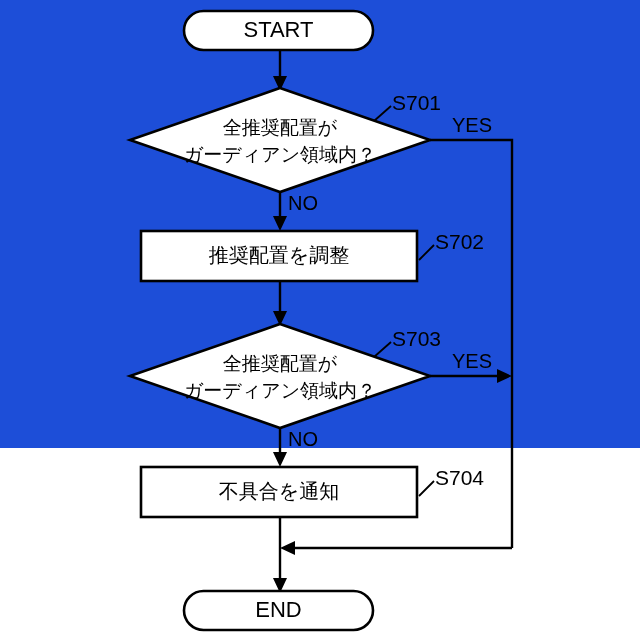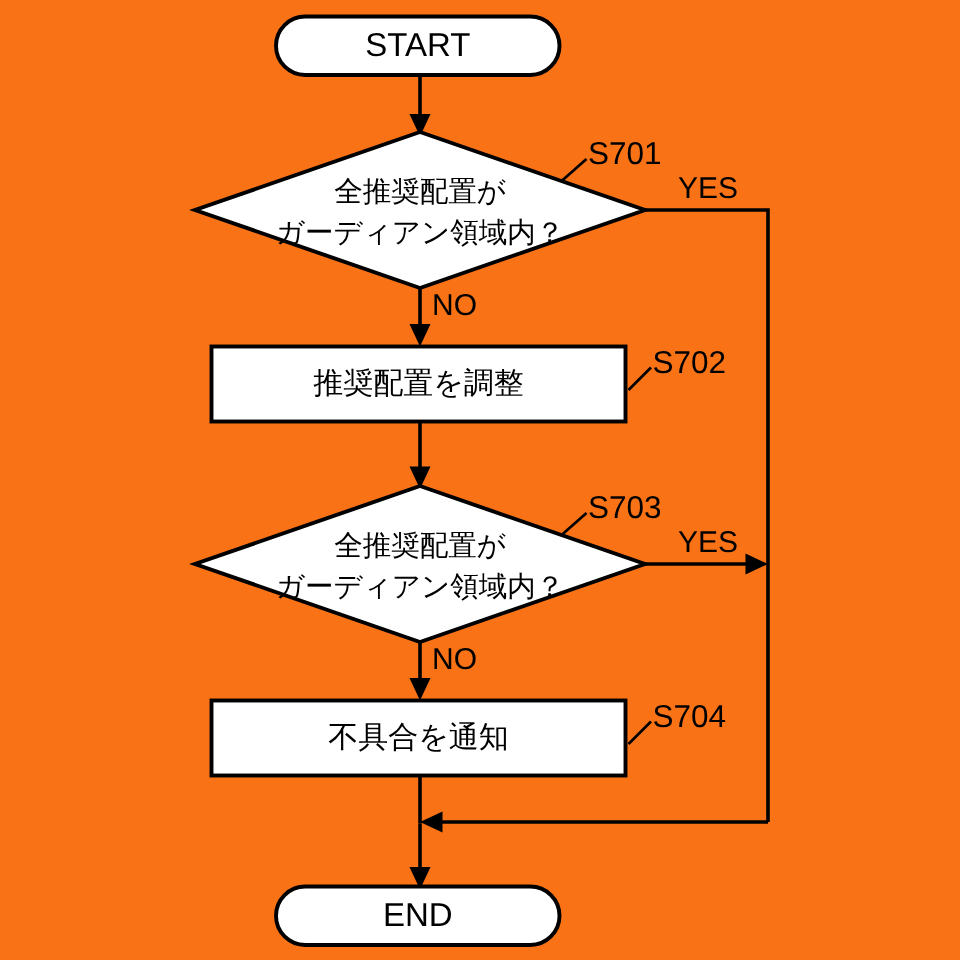--- a/index.html
+++ b/index.html
@@ -9,22 +9,22 @@
   }
   body {
     width: 640px;
     height: 640px;
     overflow: hidden;
     font-family: "Liberation Sans", sans-serif;
   }
   #flowchart-root {
     position: relative;
     width: 640px;
-    height: 640px;
-    background: #f97316;
+    height: 448px;
+    background: #1d4ed8;
   }
   svg.diagram {
     display: block;
     width: 640px;
     height: 640px;
   }
   .shape-stroke {
     fill: #ffffff;
     stroke: #000000;
     stroke-width: 2.6;

